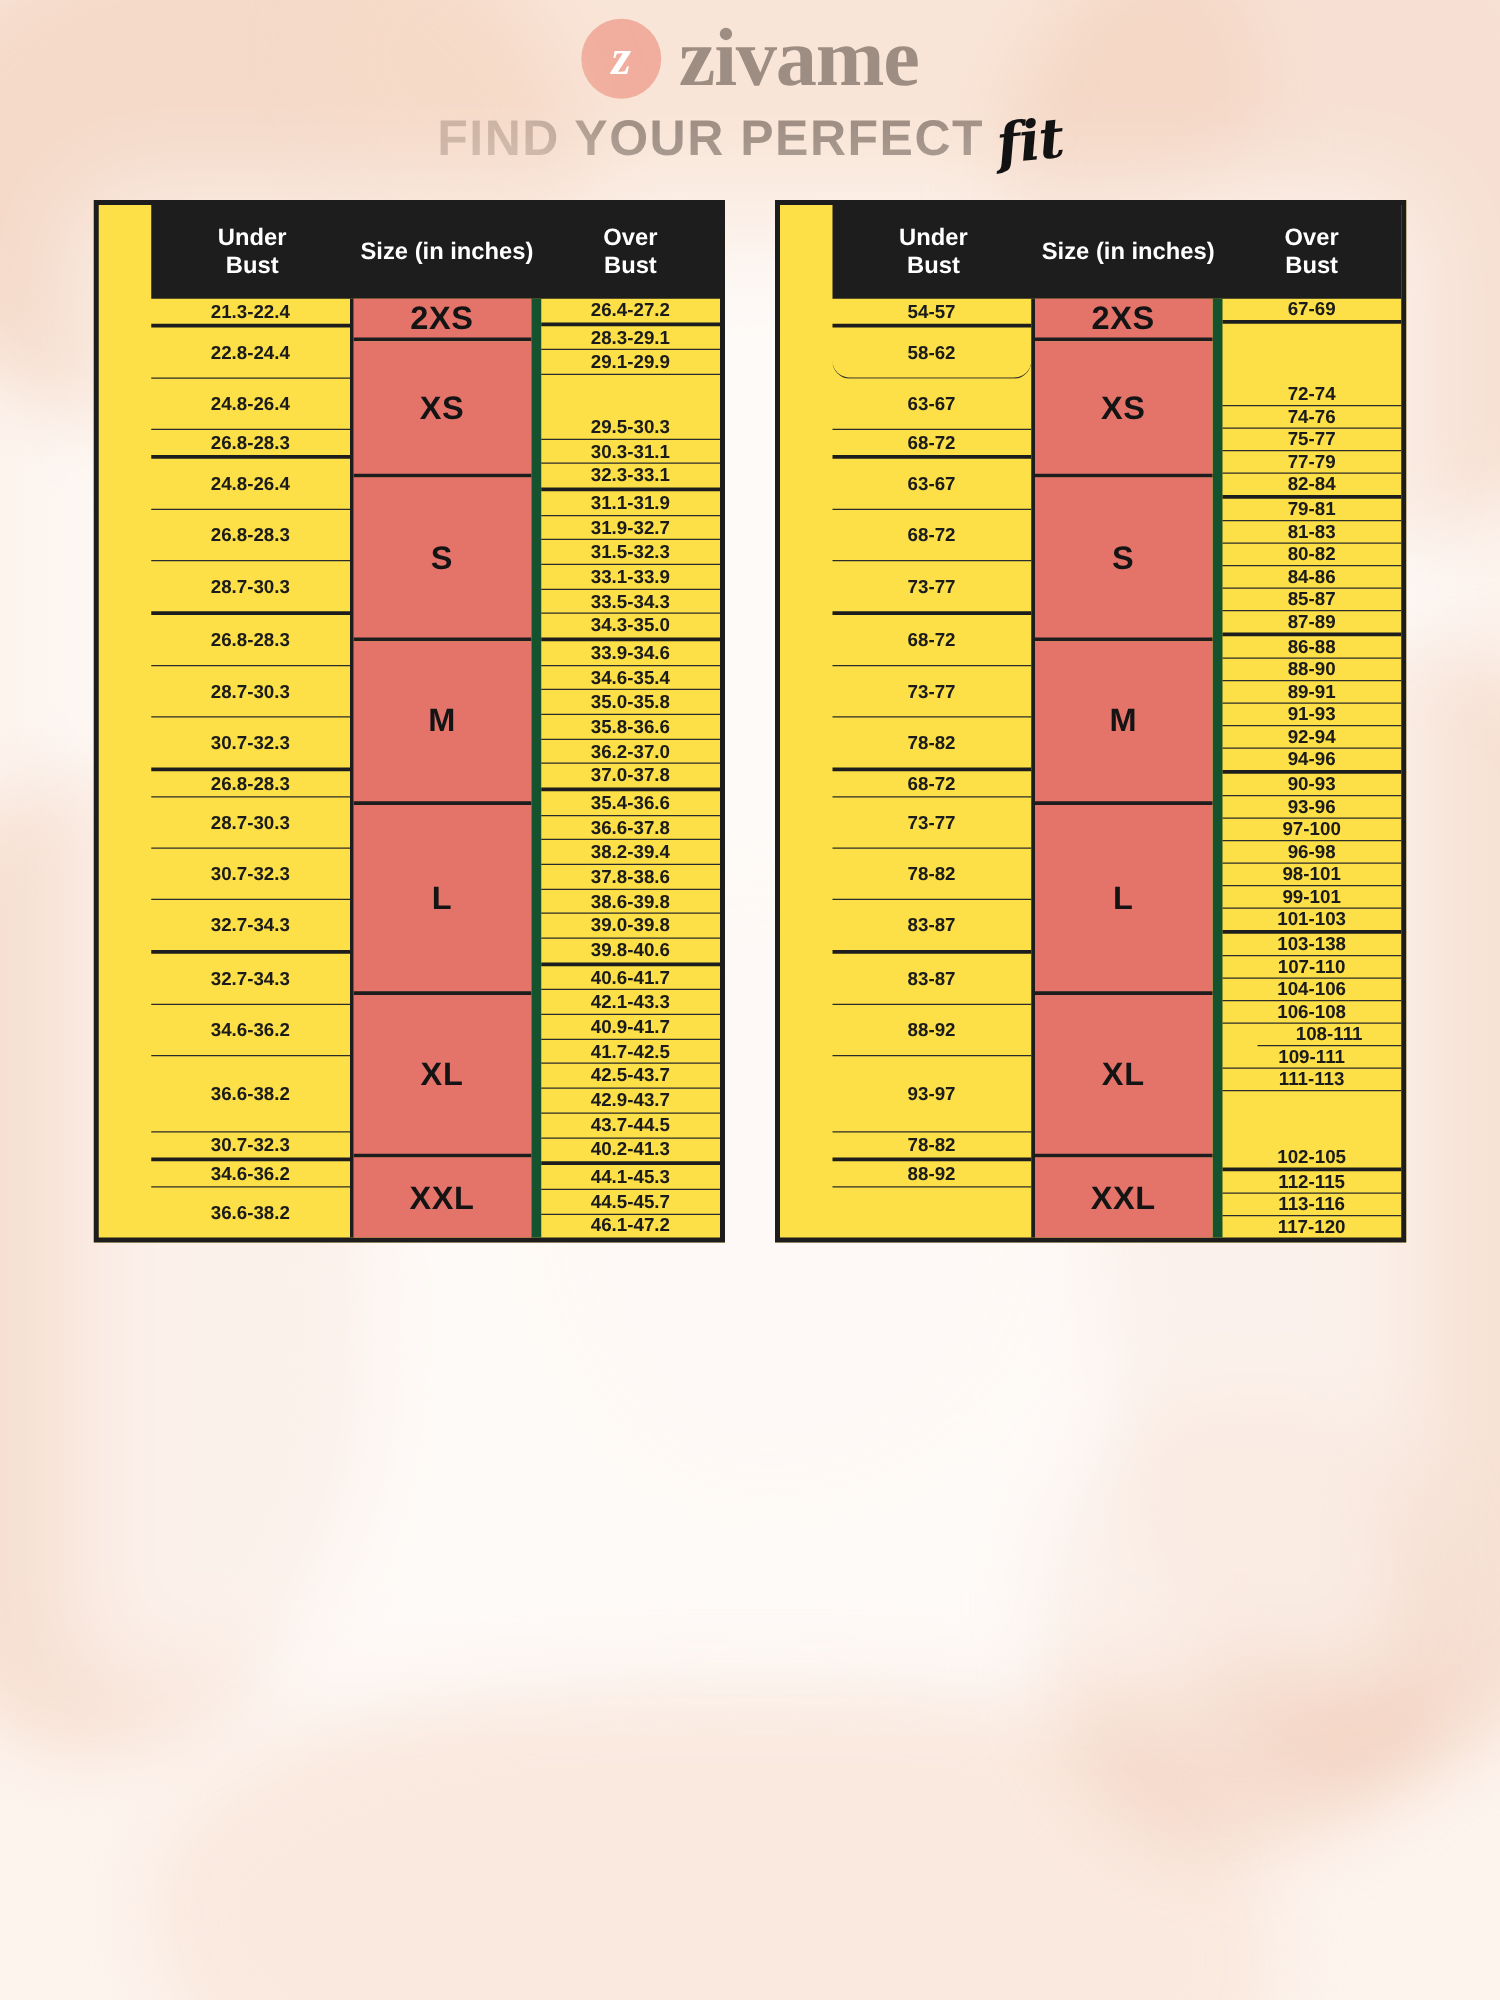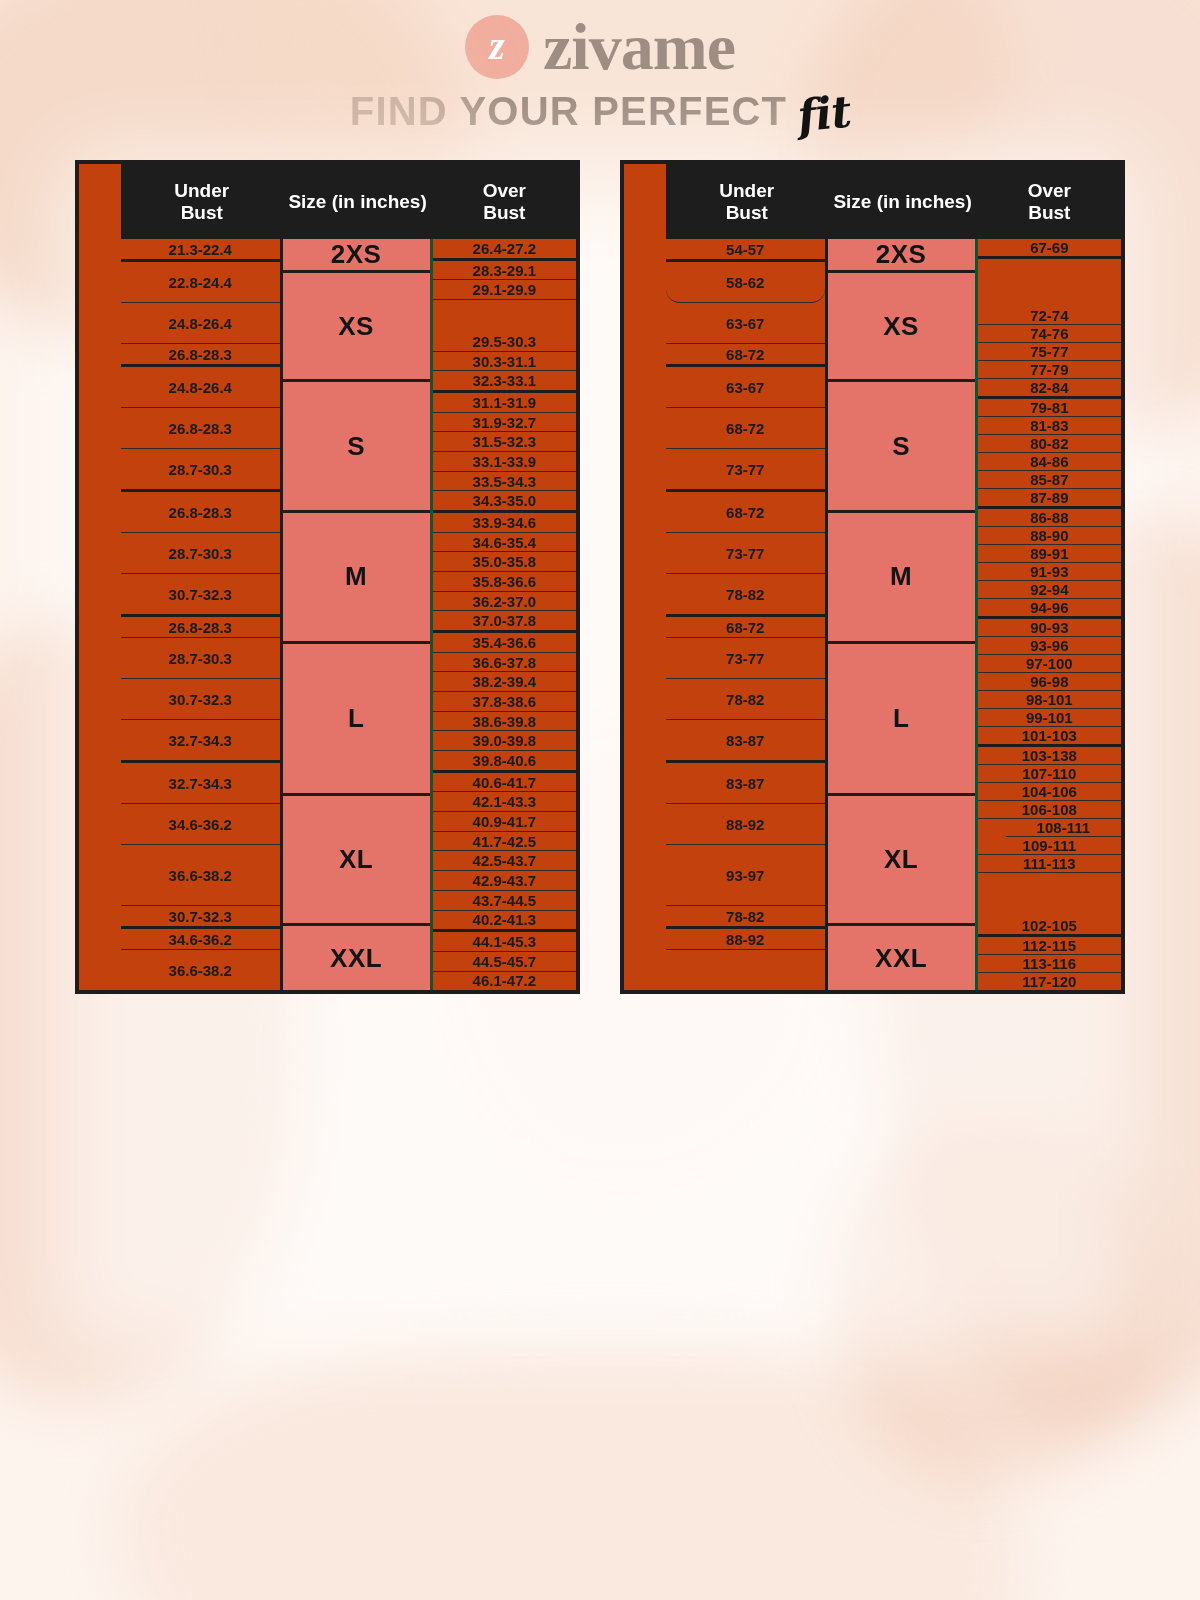--- a/index.html
+++ b/index.html
@@ -68,41 +68,41 @@
   }
 
   
   .tables {
     position: absolute; top: 160px; left: 0; right: 0;
     display: flex; justify-content: center; gap: 40px;
   }
   .chart {
     width: 505px;
     border: 4px solid #1d1d1d;
-    background: #c2410c;
+    background: #fde047;
     display: flex; flex-direction: column; padding-left: 42px;
   }
   .thead {
     display: flex;
     background: #1d1d1d;
     height: 75px;
     align-items: center;
   }
   .thead div {
     color: #fff; font-weight: 700; text-align: center;
     font-size: 19px; line-height: 1.15;
   }
   .c-under { width: 35.5%; }
   .c-size  { width: 33%; }
   .c-over  { width: 31.5%; }
 
   .tbody { display: flex; flex: 1; }
   .col { display: flex; flex-direction: column; }
   .col-under { width: 35.5%; border-right: 3px solid #1d1d1d; }
-  .col-size  { width: 33%;  border-right: 3px solid #14532d; }
+  .col-size  { width: 33%;  border-right: 8px solid #14532d; }
   .col-over  { width: 31.5%; }
 
   .cell {
     display: flex; align-items: center; justify-content: center;
     font-size: 15px; font-weight: 700; color: #1b1b1b;
     border-bottom: 1.5px solid #2b2b2b;
     text-align: center;
   }
   .cell:last-child { border-bottom: none; }
   .cell.thick { border-bottom: 3px solid #1d1d1d; }

